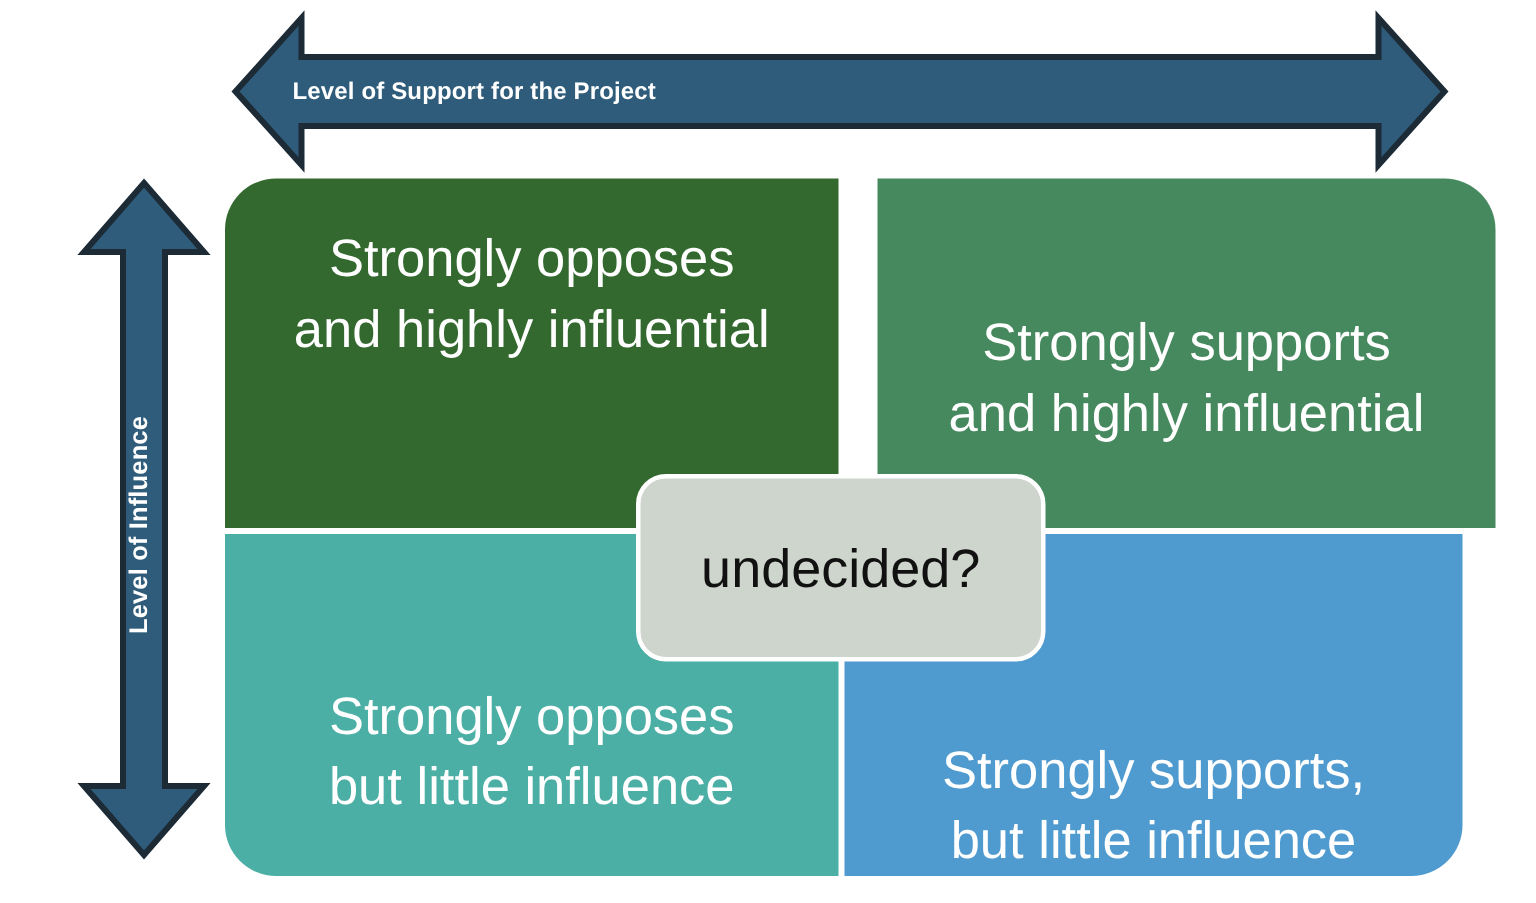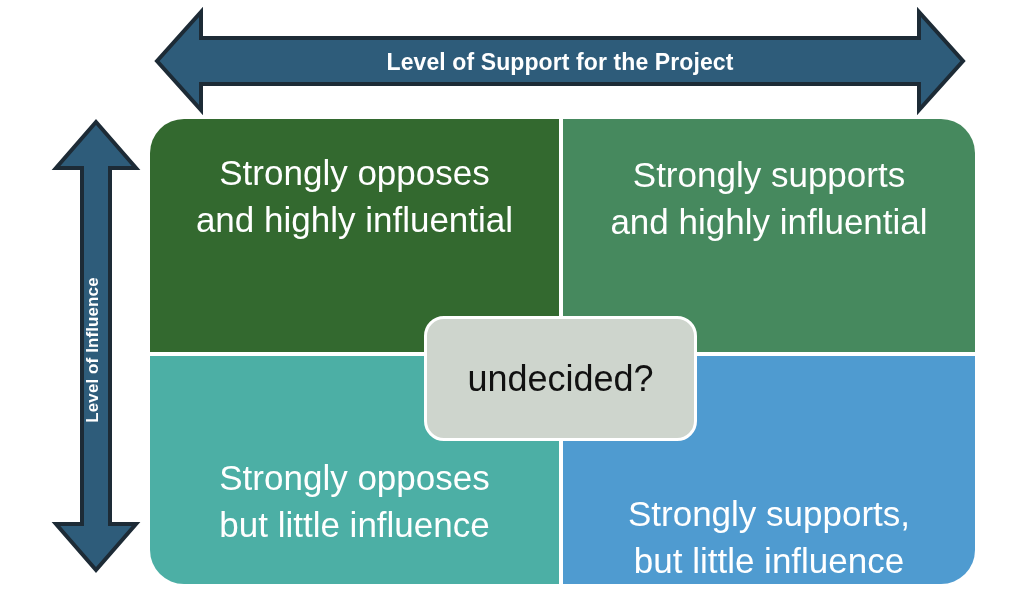--- a/index.html
+++ b/index.html
@@ -35,22 +35,22 @@
     position: absolute;
     color: #ffffff;
     font-weight: 700;
     white-space: nowrap;
     letter-spacing: 0.1px;
   }
   #h-arrow-label {
     left: 195px;
     top: 50px;
     width: 730px;
-    text-align: center;
-    font-size: 23px;
+    text-align: left;
+    font-size: 16px;
     line-height: 24px;
   }
   #v-arrow-label {
     left: 0px;
     top: 0px;
     width: 300px;
     text-align: center;
     font-size: 17px;
     line-height: 20px;
     transform-origin: 0 0;
@@ -80,23 +80,23 @@
   }
   .quad .qtext { display: block; }
 
   #quad-tl {
     left: 0; top: 0; width: 409px; height: 233px;
     border-radius: 34px 0 0 0;
     align-items: flex-start;
     padding-top: 30px;
   }
   #quad-tr {
-    left: 413px; top: 0; width: 412px; height: 233px;
+    left: 435px; top: 0; width: 412px; height: 233px;
     border-radius: 0 34px 0 0;
-    align-items: flex-start;
+    align-items: center;
     padding-top: 32px;
   }
   #quad-bl {
     left: 0; top: 237px; width: 409px; height: 228px;
     border-radius: 0 0 0 34px;
     align-items: flex-end;
     padding-bottom: 36px;
   }
   #quad-br {
     left: 413px; top: 237px; width: 412px; height: 228px;

